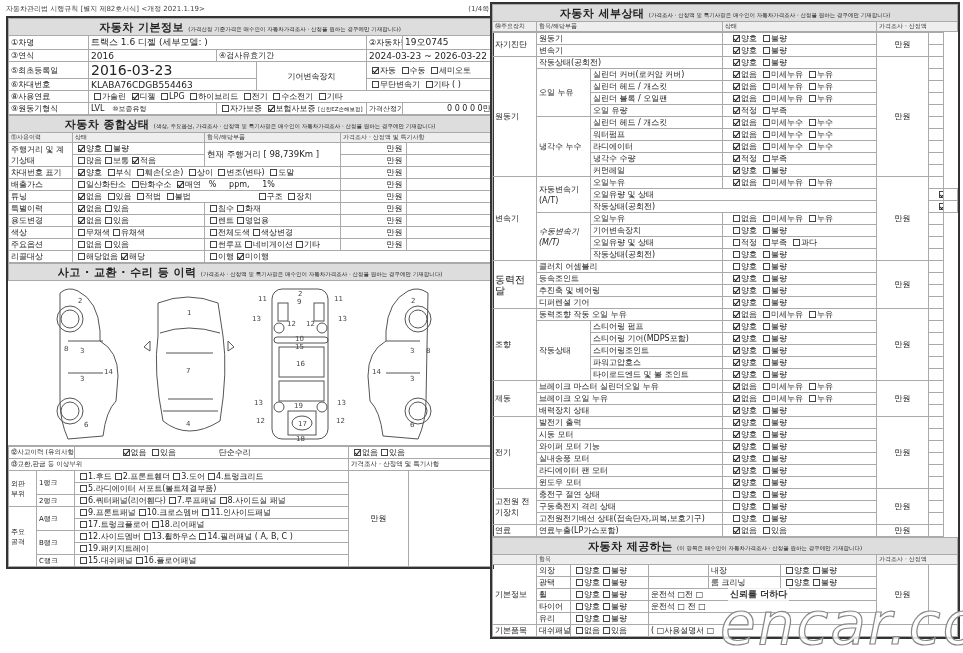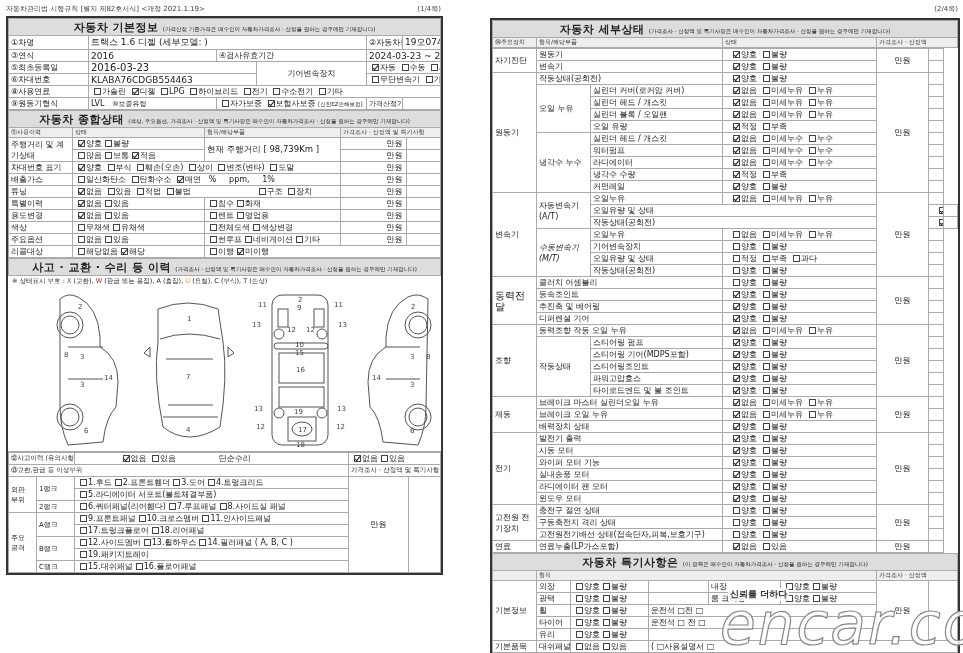--- a/index.html
+++ b/index.html
@@ -1,18 +1,18 @@
 <!DOCTYPE html>
 <html><head>
 <meta charset="utf-8">
 <style>
   * { box-sizing: border-box; margin: 0; padding: 0; }
   body { width: 963px; height: 653px; background: #fff; font-family: "DejaVu Sans", sans-serif; color: #222; overflow: hidden; position: relative; }
   .page { position: absolute; top: 0; }
-  .page.left { left: 6px; width: 437px; }
+  .page.left { left: 6px; width: 488px; }
   .page.right { left: 490px; width: 470px; }
   .topline { height: 16px; font-size: 7px; color: #444; display: flex; justify-content: space-between; align-items: center; padding: 2px 2px 0 0; }
   .frame { border: 2px solid #333; }
   table { border-collapse: collapse; width: 100%; table-layout: fixed; }
   td { border: 1px solid #aaa; font-size: 8px; padding: 0 2px; height: 12px; white-space: nowrap; overflow: hidden; vertical-align: middle; }
   .sec { background: #ddd; text-align: center; font-size: 11px; font-weight: bold; height: 17px; letter-spacing: 0.5px; }
   .sec small { font-size: 5.5px; font-weight: normal; letter-spacing: 0; }
   .hdr td { background: #eee; font-size: 6px; color: #333; height: 9px; }
   .cb { display: inline-block; width: 7px; height: 7px; border: 1px solid #444; margin: 0 1px 0 3px; vertical-align: -1px; position: relative; background: #fff; }
   .cb.on::after { content: ""; position: absolute; left: 1px; top: -1px; width: 2px; height: 5px; border: solid #222; border-width: 0 1.3px 1.3px 0; transform: rotate(40deg); }
@@ -61,21 +61,21 @@
         <td style="font-size:9px">19오0745</td>
       </tr>
       <tr>
         <td>③연식</td>
         <td style="font-size:9px">2016</td>
         <td colspan="2">④검사유효기간</td>
         <td colspan="2" style="font-size:9px">2024-03-23 ~ 2026-03-22</td>
       </tr>
       <tr>
         <td>⑤최초등록일</td>
-        <td colspan="2" style="font-size:10px">2016-03-23</td>
+        <td colspan="2" style="font-size:14px">2016-03-23</td>
         <td rowspan="2" class="center">기어변속장치</td>
         <td colspan="2">
           <span class="cb on"></span><span>자동</span>
           <span class="cb"></span><span>수동</span>
           <span class="cb"></span><span>세미오토</span>
         </td>
       </tr>
       <tr>
         <td>⑥차대번호</td>
         <td colspan="2" style="font-size:9px">KLABA76CDGB554463</td>
@@ -214,29 +214,20 @@
     </tbody>
       </table>
 
     <table>
       <tbody>
           <tr>
             <td class="sec"><span>사고 · 교환 · 수리 등 이력</span> <small>(가격조사 · 산정액 및 특기사항은 매수인이 자동차가격조사 · 산정을 원하는 경우에만 기재합니다)</small></td>
           </tr>
     </tbody>
       </table>
-    <div class="note" style="border-bottom:none">
-      <span>※ 상태표시 부호 :</span>
-      <span class="x">X</span> <span>(교환),</span>
-      <span class="w">W</span> <span>(판금 또는 용접),</span>
-      <span>A</span> <span>(흠집),</span>
-      <span class="u">U</span> <span>(요철),</span>
-      <span>C</span> <span>(부식),</span>
-      <span>T</span> <span>(손상)</span>
-    </div>
     <div class="diagram">
       <svg width="466" height="165" viewBox="0 0 466 165" fill="none" stroke="#555" stroke-width="1">
 
         <g>
           <path d="M52 12 Q60 5 70 10 Q90 20 92 50 L92 60 Q110 70 110 95 L108 120 Q98 130 95 155 L60 158 Q52 140 52 120 Z"></path>
           <circle cx="62" cy="38" r="13"></circle>
             <circle cx="62" cy="38" r="9"></circle>
           <circle cx="62" cy="130" r="13"></circle>
             <circle cx="62" cy="130" r="9"></circle>
           <line x1="60" y1="60" x2="95" y2="60"></line>
@@ -369,23 +360,20 @@
       <tr>
         <td style="font-size:7px">C랭크</td>
         <td><span class="cb"></span><span>15.대쉬패널</span><span class="cb"></span><span>16.플로어패널</span></td>
       </tr>
     </tbody>
       </table>
   </div>
 </div>
 
 <div class="page right">
-  <div class="topline" style="justify-content:flex-end">
-    <span>(2/4쪽)</span>
-  </div>
   <div class="frame" style="margin-top:2px">
     <table>
       <colgroup>
           <col style="width:44px">
           <col style="width:54px">
           <col style="width:132px">
           <col style="width:154px">
           <col style="width:52px">
           <col>
         </colgroup>
@@ -653,21 +641,21 @@
           <col style="width:34px">
           <col style="width:78px">
           <col style="width:60px">
           <col style="width:72px">
           <col style="width:96px">
           <col style="width:52px">
           <col>
         </colgroup>
       <tbody>
           <tr>
-            <td colspan="8" class="sec"><span>자동차 특기사항은</span> <small>(이 항목은 매수인이 자동차가격조사 · 산정을 원하는 경우에만 기재합니다)</small></td>
+            <td colspan="8" class="sec"><span>자동차 제공하는</span> <small>(이 항목은 매수인이 자동차가격조사 · 산정을 원하는 경우에만 기재합니다)</small></td>
           </tr>
       <tr class="hdr">
         <td></td>
         <td colspan="5">항목</td>
         <td colspan="2">가격조사 · 산정액</td>
       </tr>
       <tr>
         <td rowspan="5">기본정보</td>
         <td>외장</td>
         <td><span class="cb"></span><span>양호</span><span class="cb"></span><span>불량</span></td>

